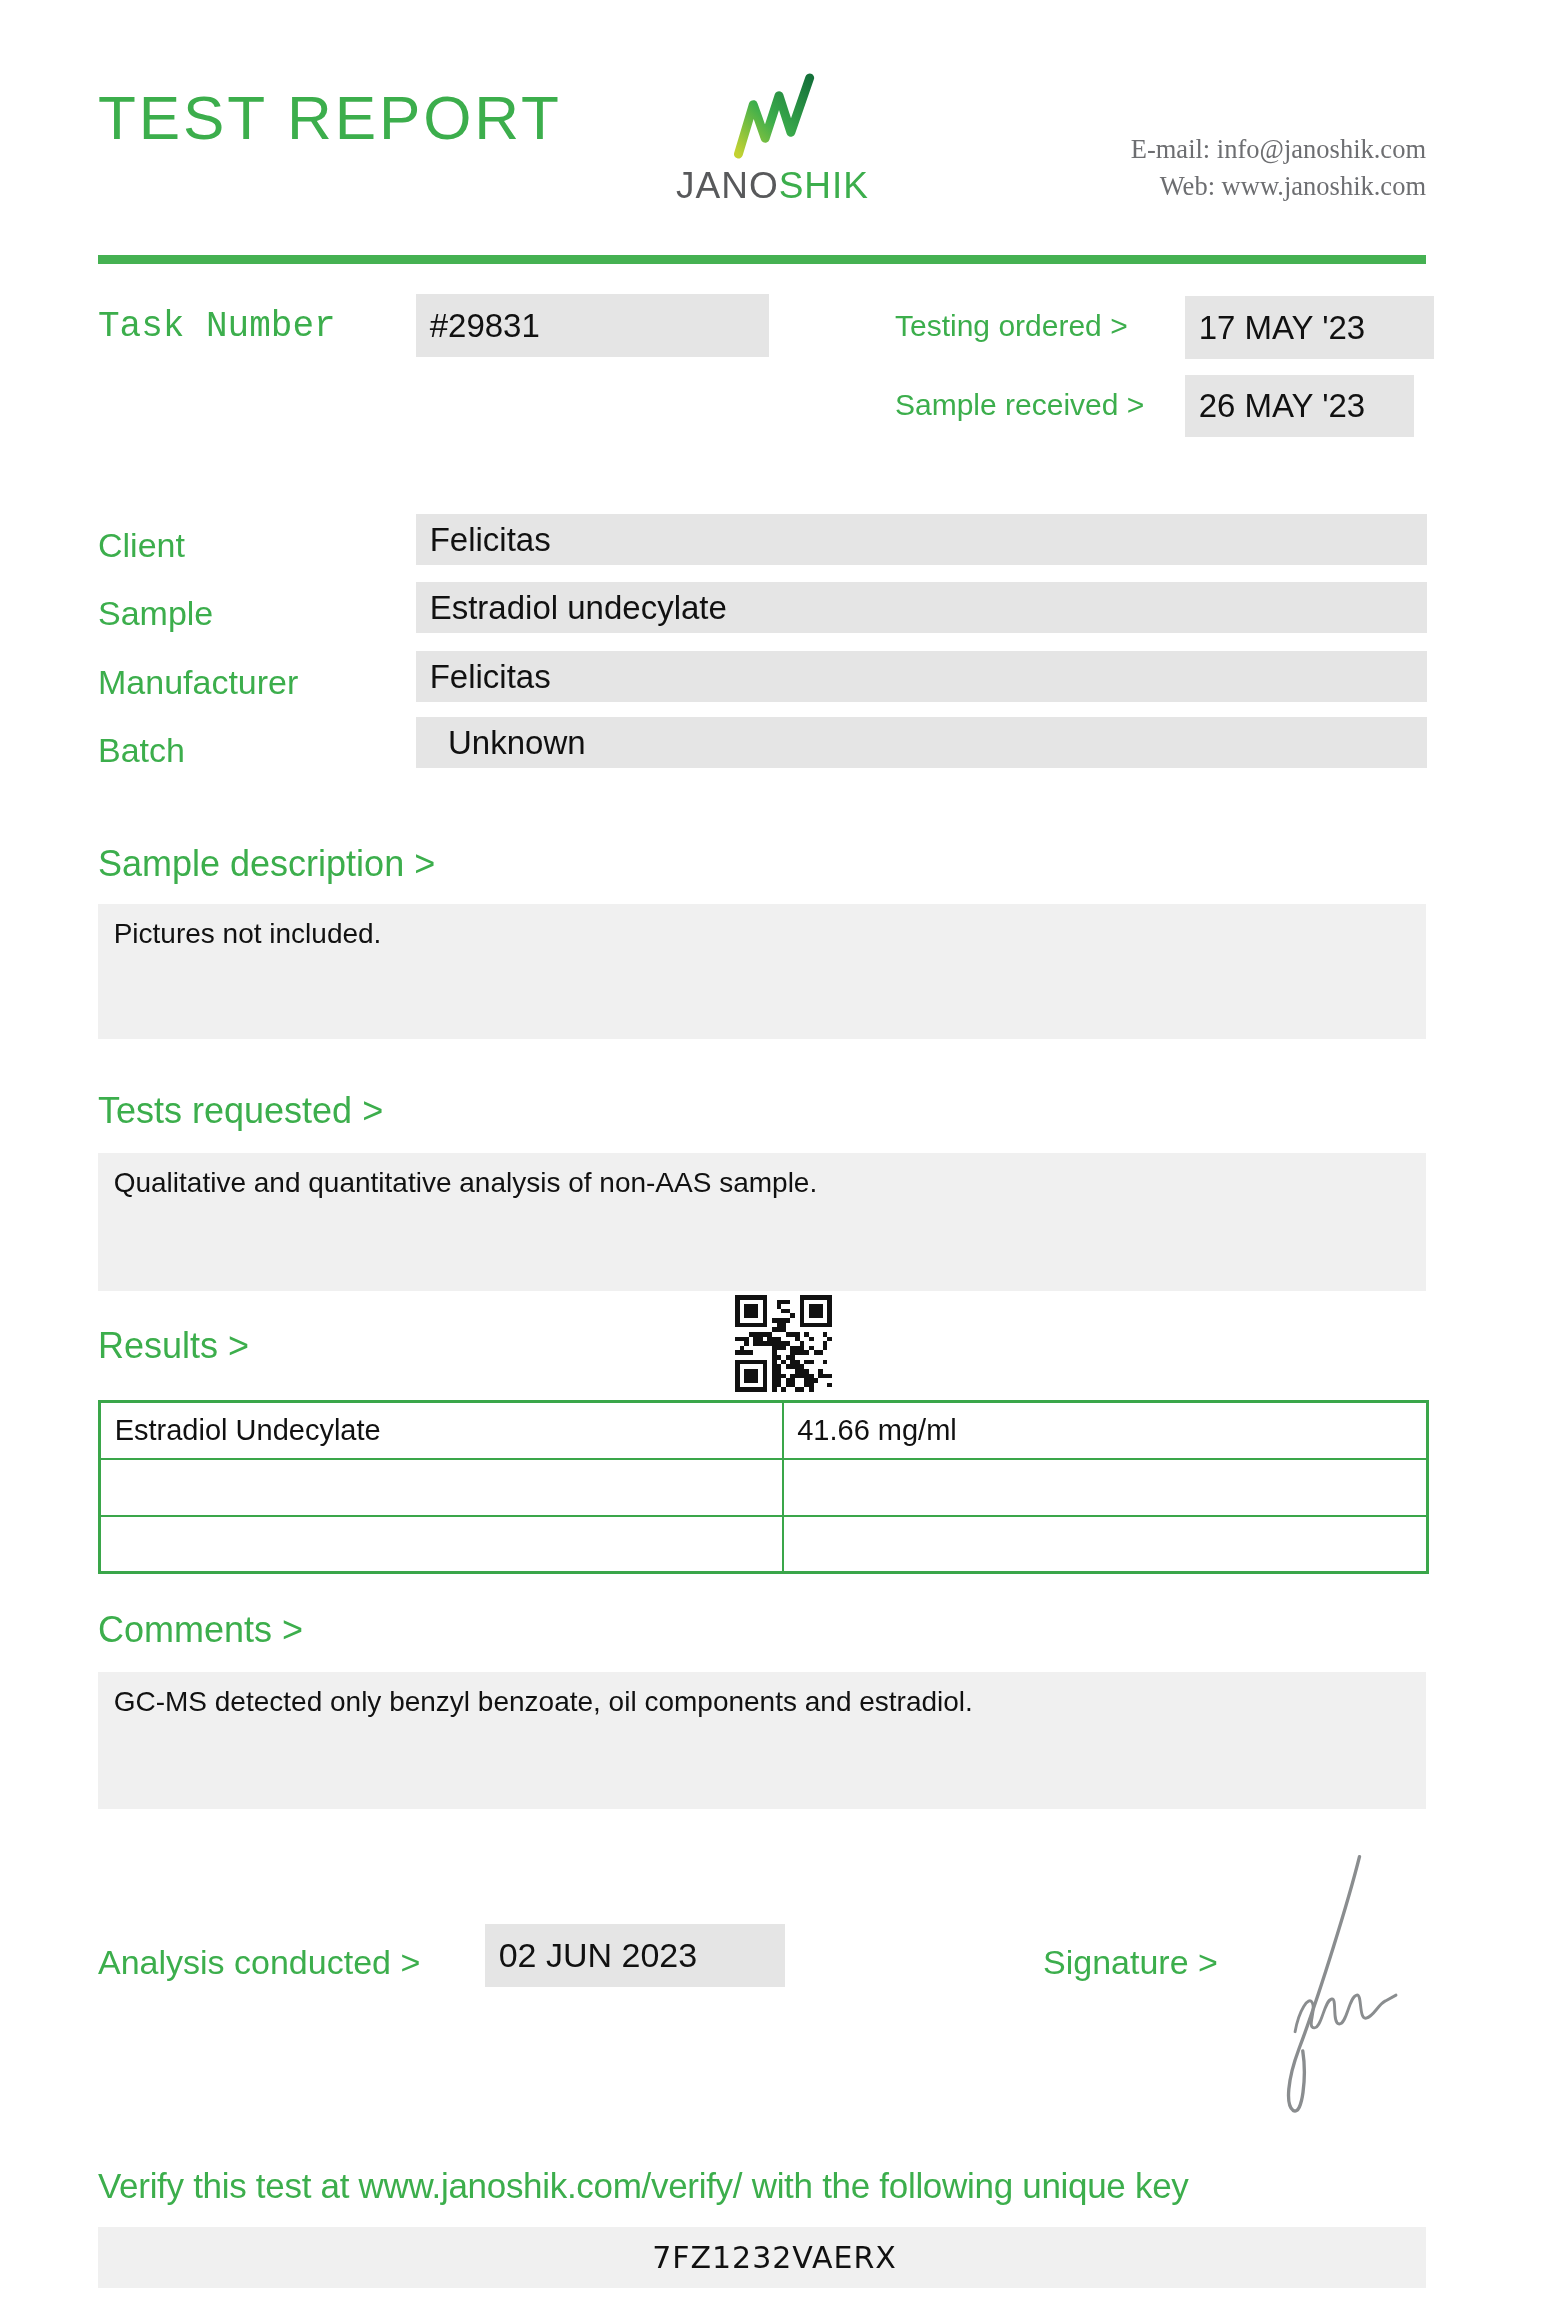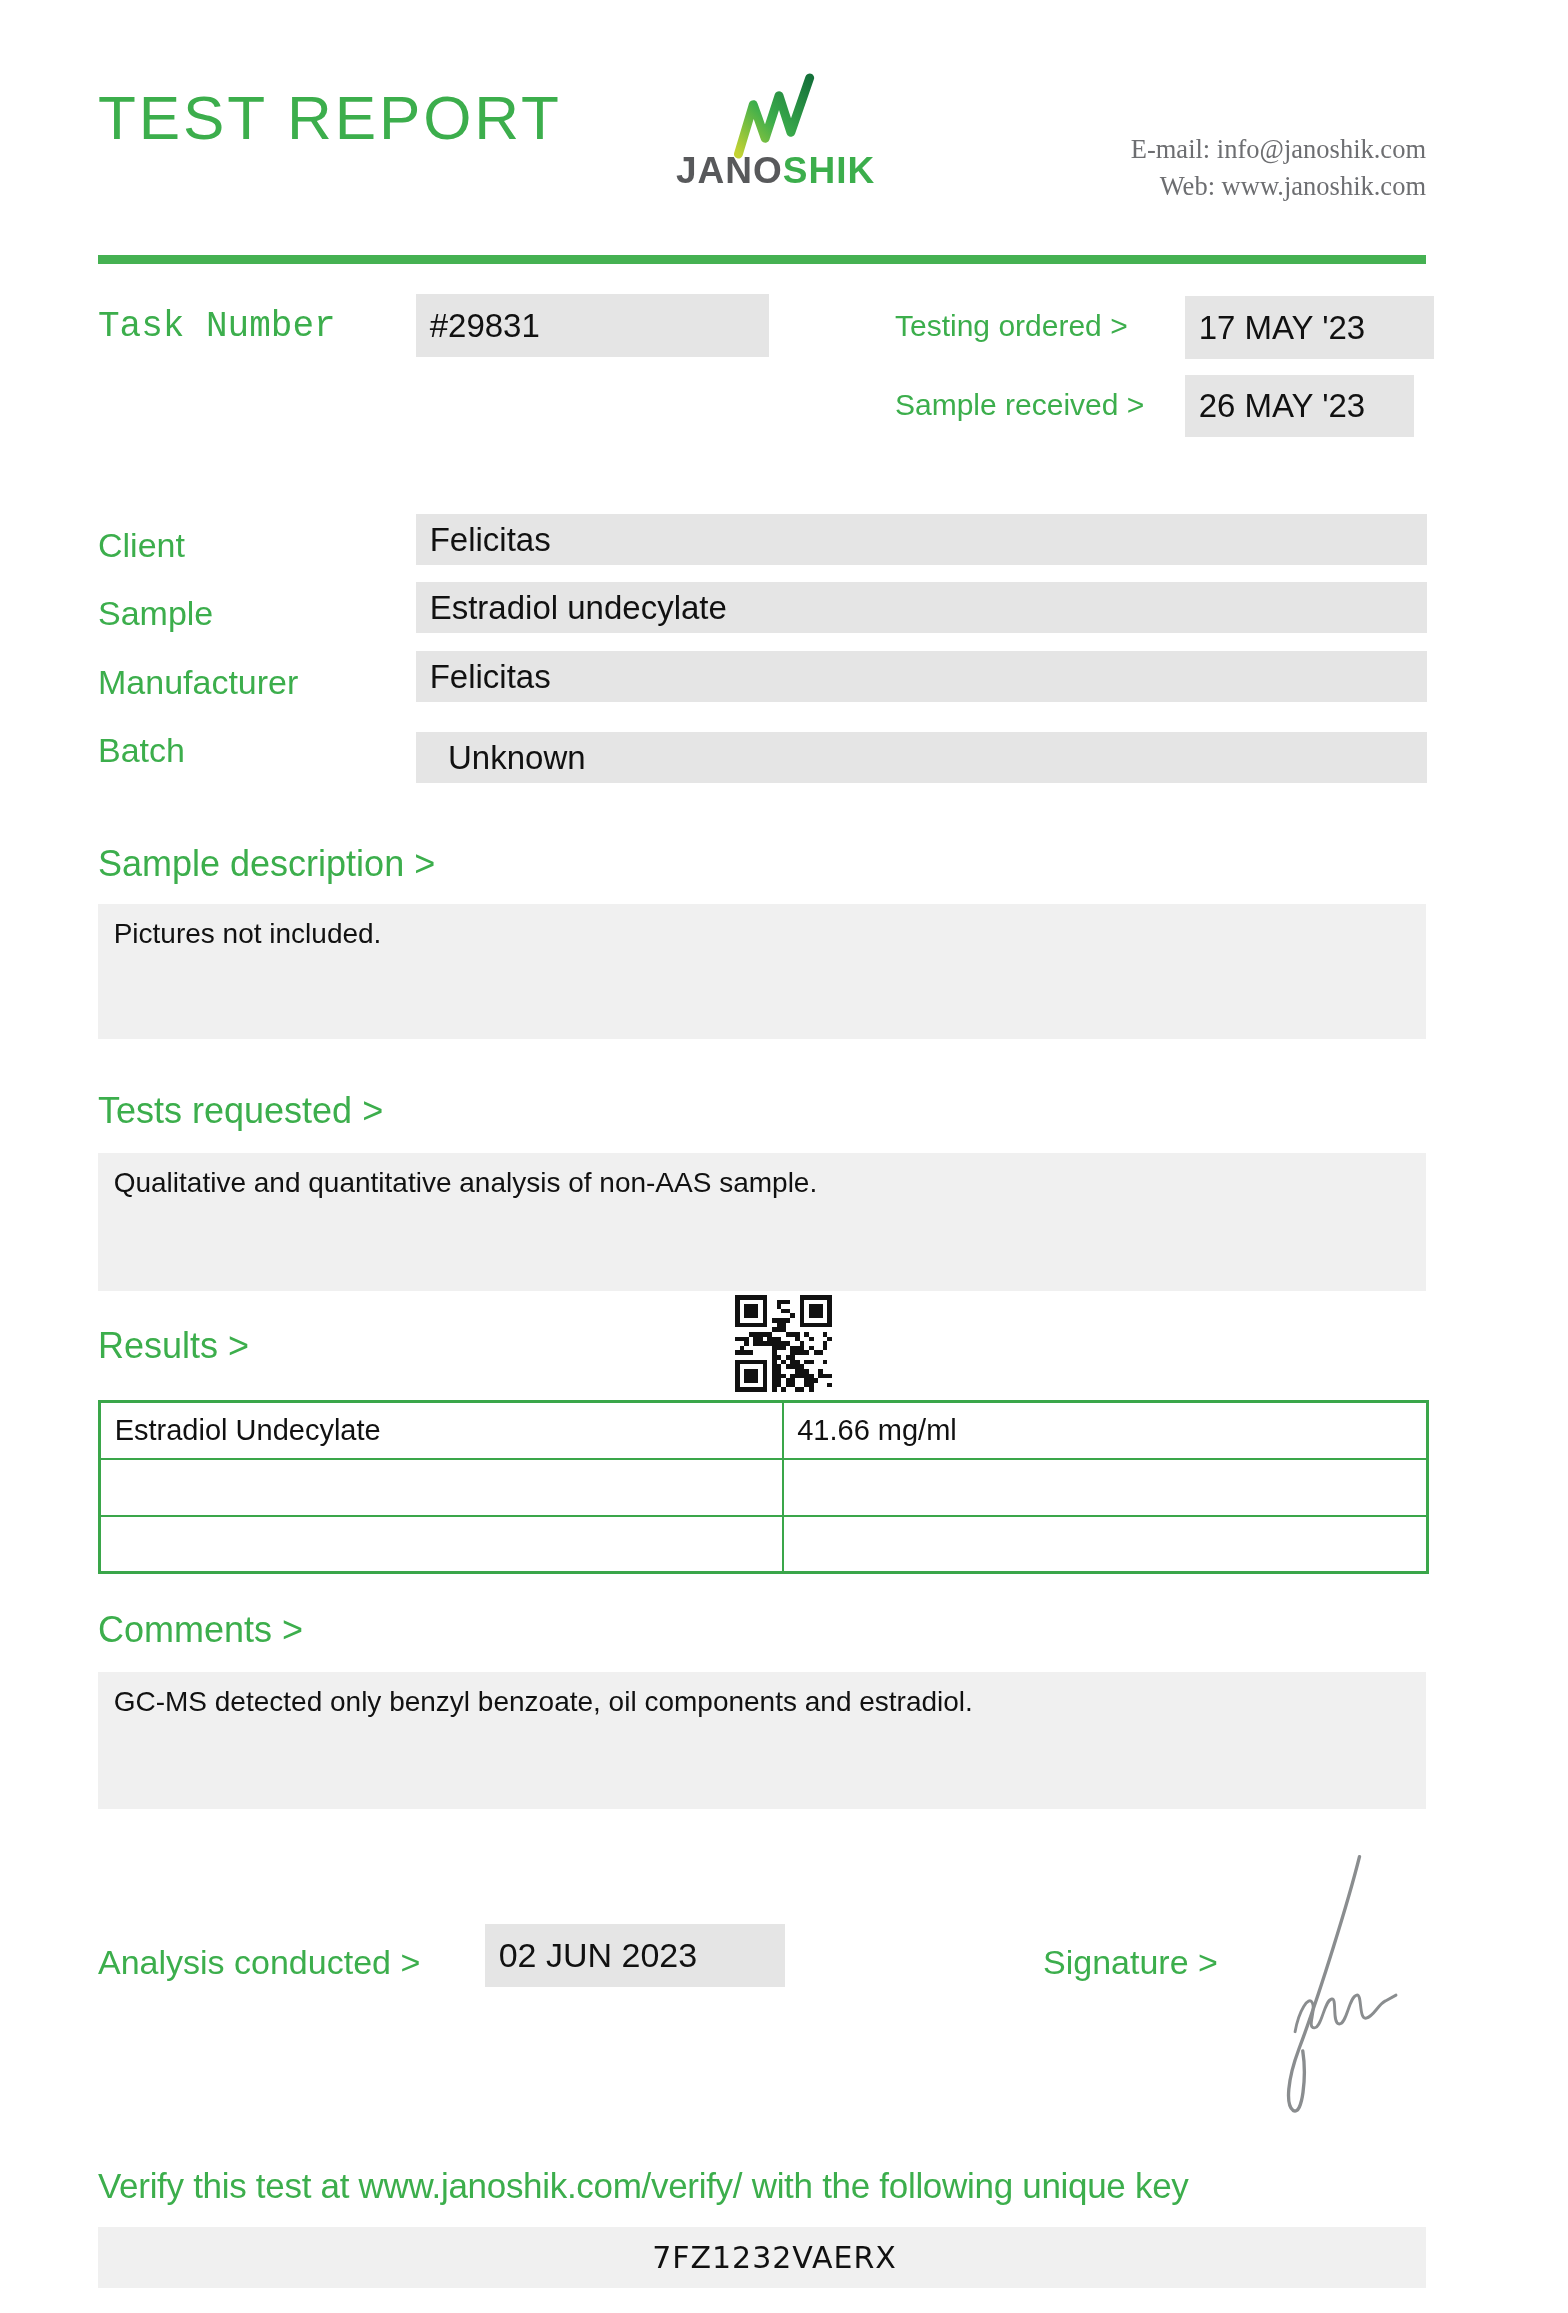--- a/index.html
+++ b/index.html
@@ -16,22 +16,22 @@
 
   
   .report-title {
     left:98px; top:82px;
     font-size:62px; letter-spacing:2.9px;
     color:#3cae4c; font-weight:400;
     white-space:nowrap;
   }
   .logo-icon { left:729px; top:69px; width:102px; height:94px; }
   .logo-text {
-    left:676px; top:150px;
-    font-size:37px; font-weight:bold; letter-spacing:1px;
+    left:676px; top:165px;
+    font-size:37px; font-weight:normal; letter-spacing:1px;
     white-space:nowrap;
   }
   .logo-dark  { color:#58595b; }
   .logo-green { color:#3cae4c; }
   .contact {
     right:142px; top:131px;
     text-align:right;
     font-size:26.5px; line-height:37px;
     color:#6d6e71;
     white-space:nowrap;
@@ -156,21 +156,21 @@
   <div class="abs green-label info-row-label" style="top:514px;">Client</div>
   <div class="abs value-box  info-row-box" style="top:514px;">Felicitas</div>
 
   <div class="abs green-label info-row-label" style="top:582px;">Sample</div>
   <div class="abs value-box  info-row-box" style="top:582px;">Estradiol undecylate</div>
 
   <div class="abs green-label info-row-label" style="top:651px;">Manufacturer</div>
   <div class="abs value-box  info-row-box" style="top:651px;">Felicitas</div>
 
   <div class="abs green-label info-row-label" style="top:719px;">Batch</div>
-  <div class="abs value-box  info-row-box" style="top:732px;padding-left:32px;">Unknown</div>
+  <div class="abs value-box  info-row-box" style="top:717px;padding-left:32px;">Unknown</div>
 
   <div class="abs section-heading desc-heading">Sample description &gt;</div>
   <div class="abs section-box desc-box">Pictures not included.</div>
 
   <div class="abs section-heading tests-heading">Tests requested &gt;</div>
   <div class="abs section-box tests-box">Qualitative and quantitative analysis of non-AAS sample.</div>
 
   <div class="abs section-heading results-heading">Results &gt;</div>
 
   <svg class="abs qr" viewBox="0 0 21 21" style="shape-rendering:crispEdges;">

